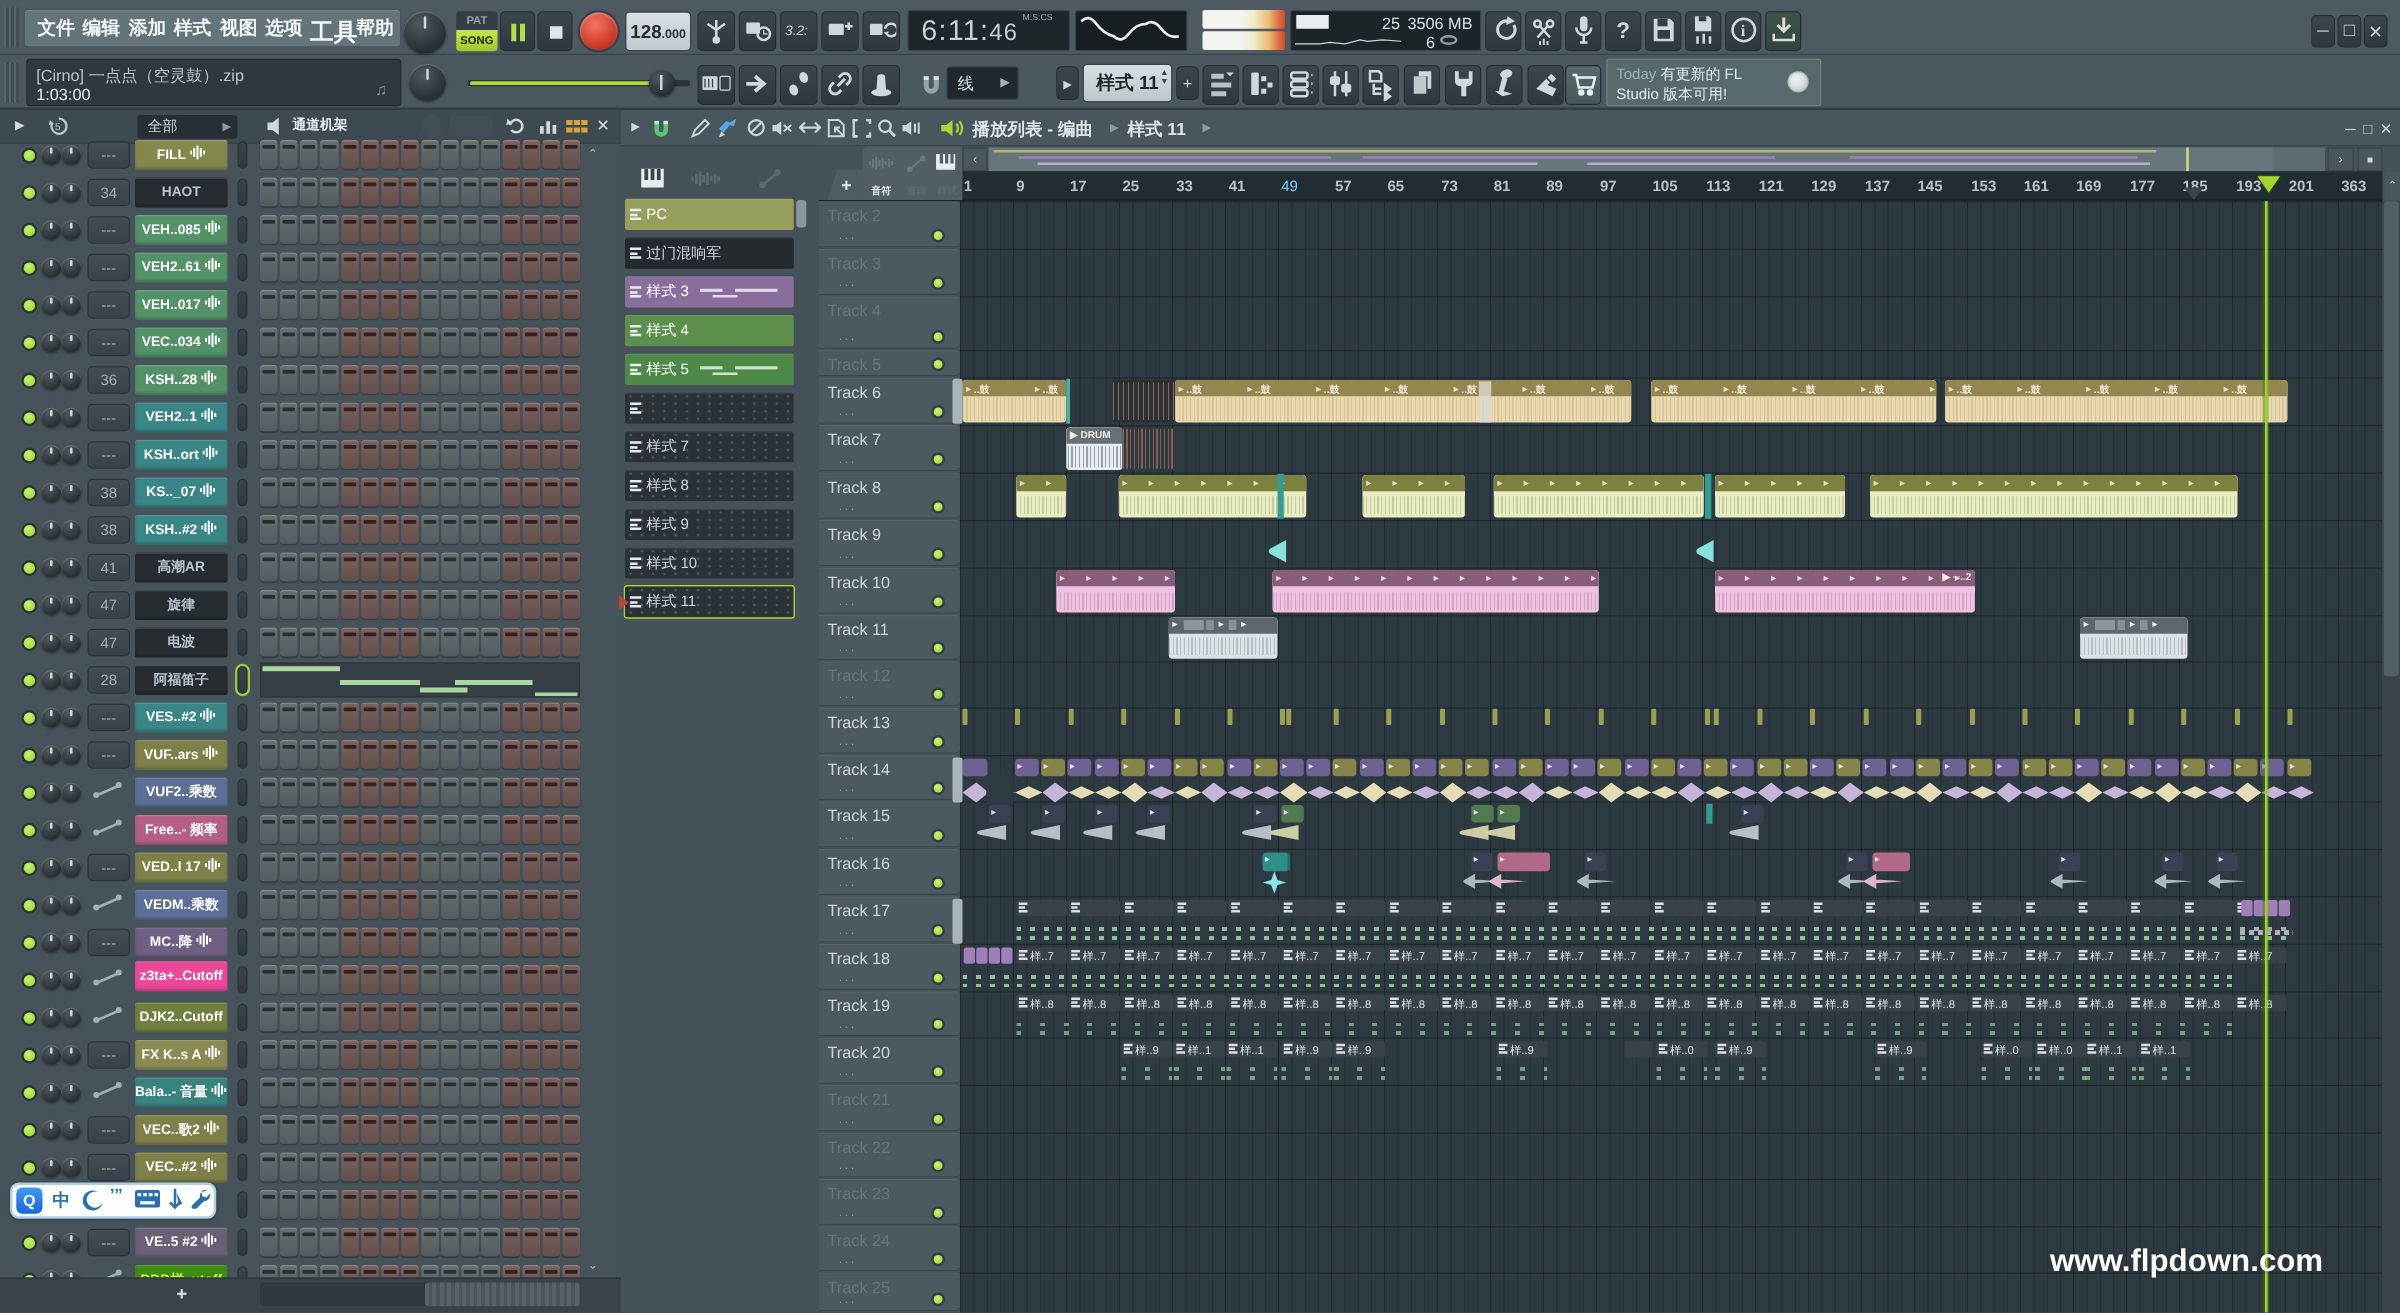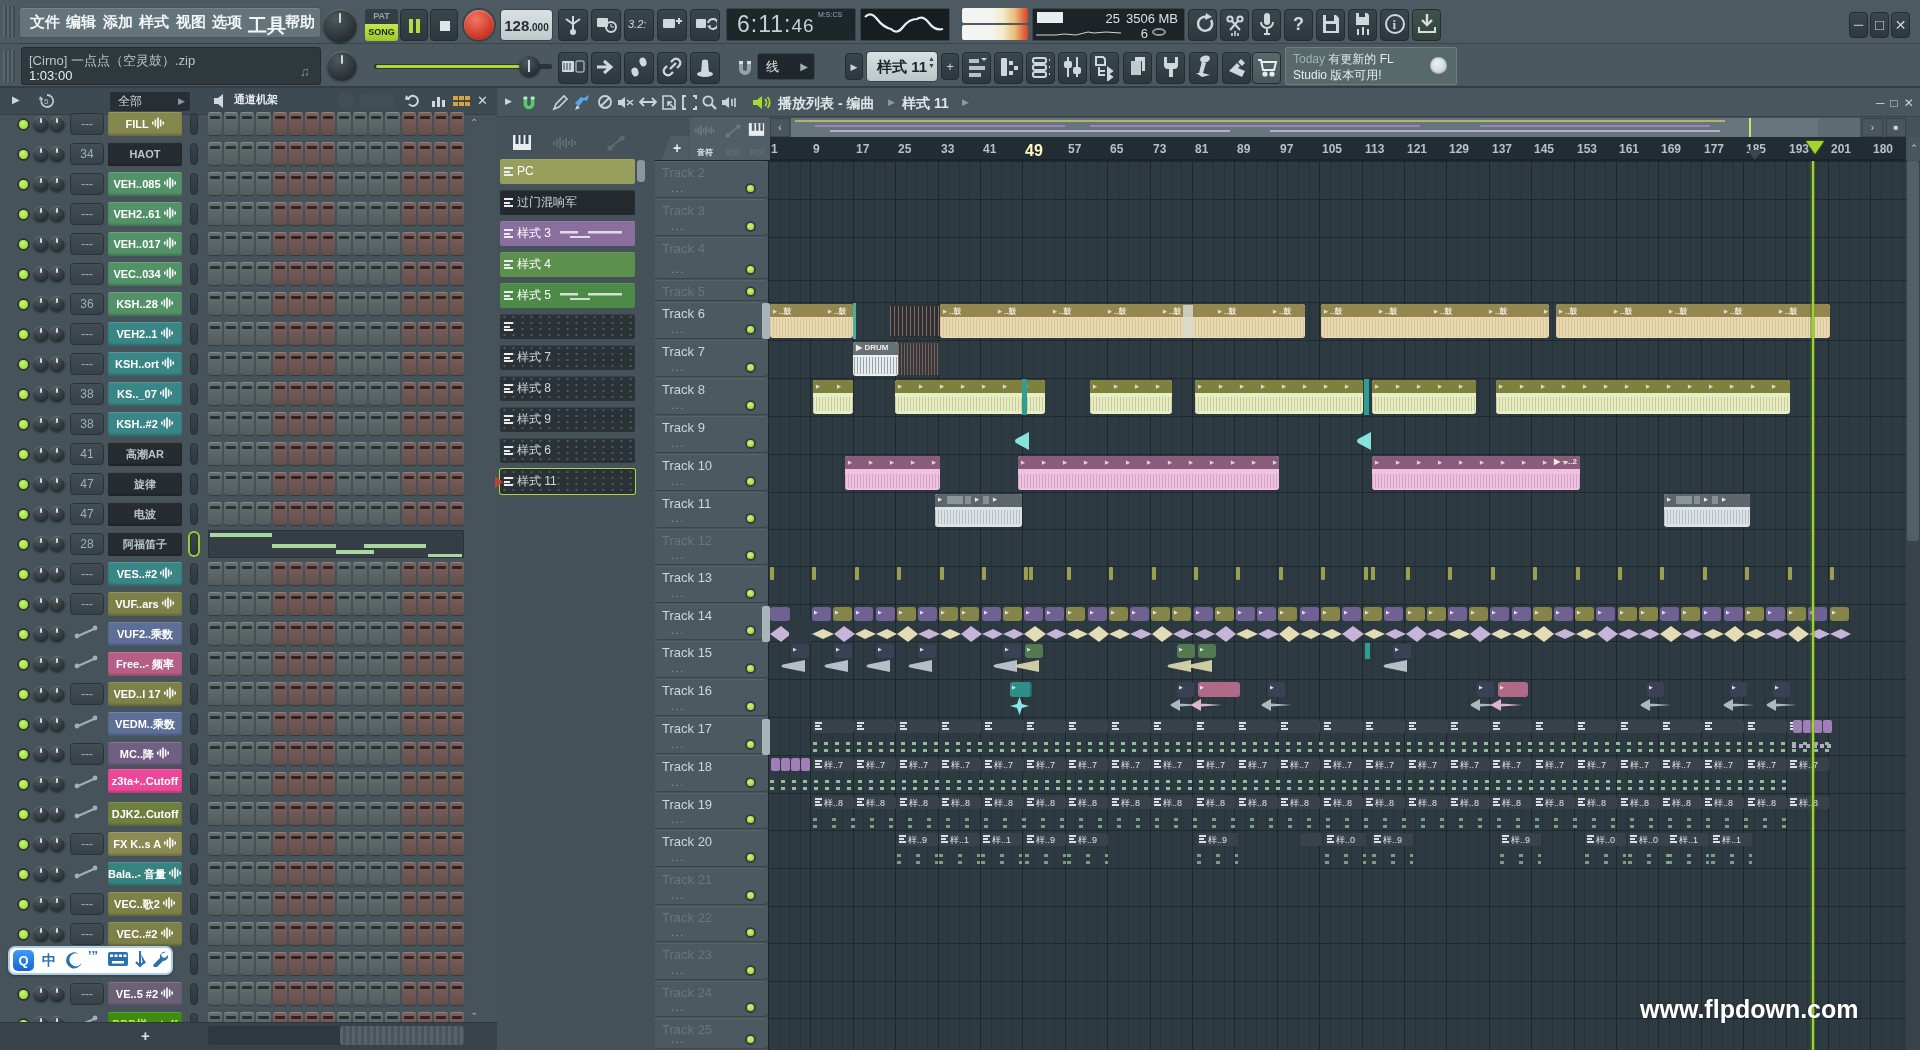--- a/index.html
+++ b/index.html
@@ -1451,21 +1451,21 @@
     <g fill="rgba(255,255,255,.75)">
       <rect x="0" y="2" width="18" height="2.5"></rect>
       <rect x="28" y="2" width="34" height="2.5"></rect>
       <rect x="10" y="7" width="20" height="2"></rect>
     </g>
   </svg>
 <div class="pat" style="top:314px;background:#2b3237;color:#cfd9dd;background-image:radial-gradient(circle,rgba(155,170,177,.33) 0.9px,transparent 1.3px);background-size:9px 6px;"><b></b></div>
 <div class="pat" style="top:345px;background:#2b3237;color:#cfd9dd;background-image:radial-gradient(circle,rgba(155,170,177,.33) 0.9px,transparent 1.3px);background-size:9px 6px;"><b>样式 7</b></div>
 <div class="pat" style="top:376px;background:#2b3237;color:#cfd9dd;background-image:radial-gradient(circle,rgba(155,170,177,.33) 0.9px,transparent 1.3px);background-size:9px 6px;"><b>样式 8</b></div>
 <div class="pat" style="top:407px;background:#2b3237;color:#cfd9dd;background-image:radial-gradient(circle,rgba(155,170,177,.33) 0.9px,transparent 1.3px);background-size:9px 6px;"><b>样式 9</b></div>
-<div class="pat" style="top:438px;background:#2b3237;color:#cfd9dd;background-image:radial-gradient(circle,rgba(155,170,177,.33) 0.9px,transparent 1.3px);background-size:9px 6px;"><b>样式 6</b></div>
+<div class="pat" style="top:438px;background:#2b3237;color:#cfd9dd;background-image:radial-gradient(circle,rgba(155,170,177,.33) 0.9px,transparent 1.3px);background-size:9px 6px;"><b>样式 10</b></div>
 <div class="pat" style="top:469px;background:#2b3237;color:#cfd9dd;background-image:radial-gradient(circle,rgba(155,170,177,.33) 0.9px,transparent 1.3px);background-size:9px 6px;box-shadow:0 0 0 1px #a8d832;"><b>样式 11</b></div>
 <div class="ab" style="left:495px;top:476px;width:8px;height:12px;background:#b9443a;clip-path:polygon(0 0,100% 50%,0 100%)"></div>
 <div class="ab" style="left:637px;top:160px;width:8px;height:22px;background:#8a979e;border-radius:3px"></div>
 <div class="ab" style="left:655px;top:117px;width:115px;height:43px;background:#46525a"></div>
 <div class="ab" style="left:662px;top:136px;width:30px;height:24px;background:#4f5c64;clip-path:polygon(26% 0,100% 0,100% 100%,0 100%)"></div>
 <div class="ab" style="left:673px;top:140px;font-size:14px;font-weight:bold;color:#e8eef0">+</div>
 <div class="ab" style="left:690px;top:117px;width:80px;height:43px;background:#515e66;border-radius:4px 4px 0 0"></div>
 <svg class="ab" style="left:695px;top:124px" width="22" height="13" viewBox="0 0 26 14">
     <g fill="#6a7880">
       <rect x="0" y="5" width="2" height="4"></rect>
@@ -1503,41 +1503,41 @@
 <div class="ab" style="left:1862px;top:118px;width:21px;height:19px;background:#49565e;border:1px solid #39444b;color:#cfd9dd;font-size:10px;text-align:center;line-height:18px">›</div>
 <div class="ab" style="left:1886px;top:118px;width:20px;height:19px;background:#49565e;border:1px solid #39444b;color:#cfd9dd;font-size:8px;text-align:center;line-height:18px">■</div>
 <div class="ab" style="left:770px;top:137px;width:1136px;height:23px;background:#222d33;border-bottom:1px solid #1a242a"></div>
 <div class="ab" style="left:655px;top:160px;width:1251px;height:1px;background:#1a242a"></div>
 <div class="ab" style="left:771px;top:142px;font-size:12px;font-weight:bold;color:#b5c2c8">1</div>
 <div class="ab" style="left:813px;top:142px;font-size:12px;font-weight:bold;color:#b5c2c8">9</div>
 <div class="ab" style="left:856px;top:142px;font-size:12px;font-weight:bold;color:#b5c2c8">17</div>
 <div class="ab" style="left:898px;top:142px;font-size:12px;font-weight:bold;color:#b5c2c8">25</div>
 <div class="ab" style="left:941px;top:142px;font-size:12px;font-weight:bold;color:#b5c2c8">33</div>
 <div class="ab" style="left:983px;top:142px;font-size:12px;font-weight:bold;color:#b5c2c8">41</div>
-<div class="ab" style="left:1025px;top:142px;font-size:16px;font-weight:bold;color:#fef9c3">49</div>
+<div class="ab" style="left:1025px;top:142px;font-size:12px;font-weight:normal;color:#7dd3fc">49</div>
 <div class="ab" style="left:1068px;top:142px;font-size:12px;font-weight:bold;color:#b5c2c8">57</div>
 <div class="ab" style="left:1110px;top:142px;font-size:12px;font-weight:bold;color:#b5c2c8">65</div>
 <div class="ab" style="left:1153px;top:142px;font-size:12px;font-weight:bold;color:#b5c2c8">73</div>
 <div class="ab" style="left:1195px;top:142px;font-size:12px;font-weight:bold;color:#b5c2c8">81</div>
 <div class="ab" style="left:1237px;top:142px;font-size:12px;font-weight:bold;color:#b5c2c8">89</div>
 <div class="ab" style="left:1280px;top:142px;font-size:12px;font-weight:bold;color:#b5c2c8">97</div>
 <div class="ab" style="left:1322px;top:142px;font-size:12px;font-weight:bold;color:#b5c2c8">105</div>
 <div class="ab" style="left:1365px;top:142px;font-size:12px;font-weight:bold;color:#b5c2c8">113</div>
 <div class="ab" style="left:1407px;top:142px;font-size:12px;font-weight:bold;color:#b5c2c8">121</div>
 <div class="ab" style="left:1449px;top:142px;font-size:12px;font-weight:bold;color:#b5c2c8">129</div>
 <div class="ab" style="left:1492px;top:142px;font-size:12px;font-weight:bold;color:#b5c2c8">137</div>
 <div class="ab" style="left:1534px;top:142px;font-size:12px;font-weight:bold;color:#b5c2c8">145</div>
 <div class="ab" style="left:1577px;top:142px;font-size:12px;font-weight:bold;color:#b5c2c8">153</div>
 <div class="ab" style="left:1619px;top:142px;font-size:12px;font-weight:bold;color:#b5c2c8">161</div>
 <div class="ab" style="left:1661px;top:142px;font-size:12px;font-weight:bold;color:#b5c2c8">169</div>
 <div class="ab" style="left:1704px;top:142px;font-size:12px;font-weight:bold;color:#b5c2c8">177</div>
 <div class="ab" style="left:1746px;top:142px;font-size:12px;font-weight:bold;color:#b5c2c8">185</div>
 <div class="ab" style="left:1789px;top:142px;font-size:12px;font-weight:bold;color:#b5c2c8">193</div>
 <div class="ab" style="left:1831px;top:142px;font-size:12px;font-weight:bold;color:#b5c2c8">201</div>
-<div class="ab" style="left:1873px;top:142px;font-size:12px;font-weight:bold;color:#b5c2c8">180</div>
+<div class="ab" style="left:1873px;top:142px;font-size:12px;font-weight:bold;color:#b5c2c8">363</div>
 <div class="ab" style="left:1747px;top:150px;width:0;height:0;border-left:8px solid transparent;border-right:8px solid transparent;border-top:10px solid #3a454c"></div>
 <div class="ab" style="left:1806px;top:141px;width:0;height:0;border-left:9px solid transparent;border-right:9px solid transparent;border-top:13px solid #a3d62c;filter:drop-shadow(0 0 1px #5a7a10)"></div>
 <div class="ab" style="left:1908px;top:137px;width:12px;height:23px;background:#49565e;color:#cfd9dd;font-size:9px;text-align:center;line-height:22px">⌃</div>
 <div class="ab" style="left:768px;top:161px;width:1138px;height:889px;background:#2e3a41;background-image:repeating-linear-gradient(90deg,rgba(0,0,0,.24) 0 1px,transparent 1px 42.4px),repeating-linear-gradient(90deg,rgba(0,0,0,.13) 0 1px,transparent 1px 10.6px);"></div>
 <div class="ab" style="left:768px;top:161px;width:1138px;height:1px;background:rgba(15,25,30,.5)"></div>
 <div class="ab" style="left:768px;top:199px;width:1138px;height:1px;background:rgba(15,25,30,.5)"></div>
 <div class="ab" style="left:768px;top:237px;width:1138px;height:1px;background:rgba(15,25,30,.5)"></div>
 <div class="ab" style="left:768px;top:280px;width:1138px;height:1px;background:rgba(15,25,30,.5)"></div>
 <div class="ab" style="left:768px;top:302px;width:1138px;height:1px;background:rgba(15,25,30,.5)"></div>
 <div class="ab" style="left:768px;top:340px;width:1138px;height:1px;background:rgba(15,25,30,.5)"></div>

